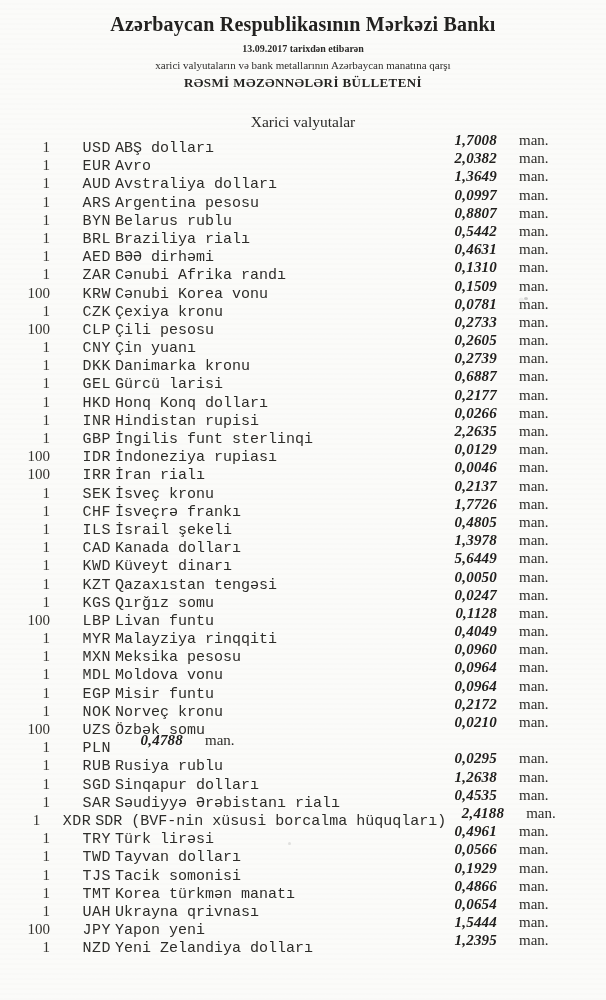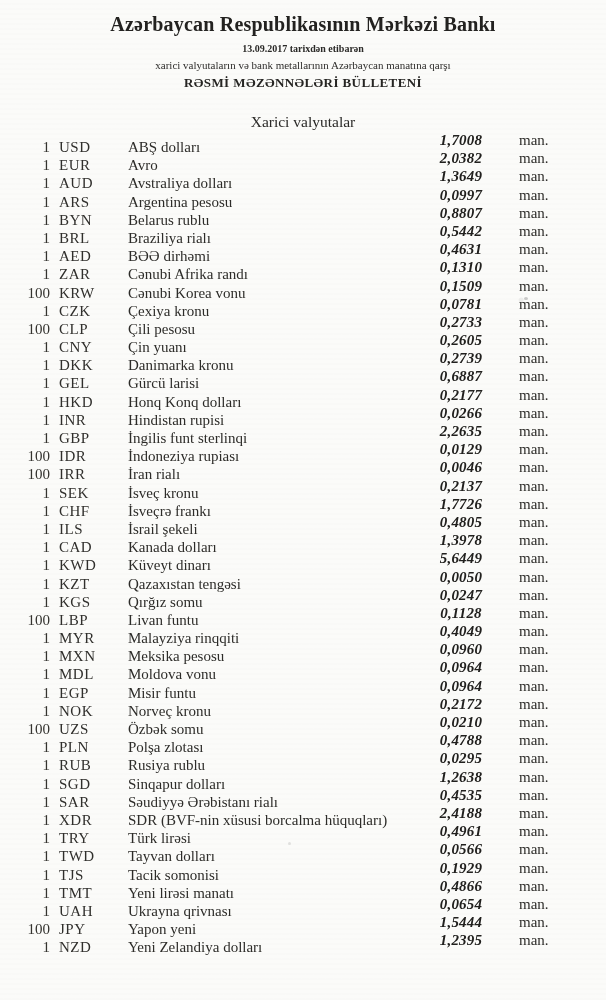--- a/index.html
+++ b/index.html
@@ -19,24 +19,24 @@
   .bulletin-title{ font-size:13px; font-weight:bold; letter-spacing:0.4px; margin-top:4px; color:#262523; }
   .section-title{ text-align:center; font-size:15.5px; margin-top:22px; color:#2a2927; }
 
   .rates{ margin-top:7px; }
   .row{
     display:flex; align-items:baseline;
     height:18.2px; line-height:18.2px;
     font-size:15px; padding-right:50px;
   }
   .qty{ width:50px; text-align:right; color:#34332f; }
-  .code{ width:52px; margin-left:9px; text-align:left; letter-spacing:0.5px; color:#302f2c; }
-  .cname{ flex:1; margin-left:17px; white-space:nowrap; color:#2d2c29; }
+  .code{ width:52px; margin-left:9px; text-align:right; letter-spacing:0.5px; color:#302f2c;font-family:Liberation Mono, monospace; }
+  .cname{ flex:1; margin-left:4px; white-space:nowrap; color:#2d2c29;font-family:Liberation Mono, monospace; }
   .rate{
-    width:72px; text-align:center;
+    width:72px; text-align:right;
     font-style:italic; font-weight:bold;
     position:relative; top:-7px;
     color:#21201e; letter-spacing:0.2px;
   }
   .unit{ width:37px; margin-left:22px; position:relative; top:-7px; color:#2d2c29; }
   .speck{ position:absolute; border-radius:50%; background:rgba(110,110,110,0.35); }
 </style>
 </head>
 <body>
 
@@ -311,21 +311,20 @@
     <span class="qty">100</span>
     <span class="code">UZS</span>
     <span class="cname">Özbək somu</span>
     <span class="rate">0,0210</span>
     <span class="unit">man.</span>
   </div>
 
   <div class="row">
     <span class="qty">1</span>
     <span class="code">PLN</span>
-    <span class="cname">Polşa zlotası</span>
     <span class="rate">0,4788</span>
     <span class="unit">man.</span>
   </div>
 
   <div class="row">
     <span class="qty">1</span>
     <span class="code">RUB</span>
     <span class="cname">Rusiya rublu</span>
     <span class="rate">0,0295</span>
     <span class="unit">man.</span>
@@ -375,21 +374,21 @@
     <span class="qty">1</span>
     <span class="code">TJS</span>
     <span class="cname">Tacik somonisi</span>
     <span class="rate">0,1929</span>
     <span class="unit">man.</span>
   </div>
 
   <div class="row">
     <span class="qty">1</span>
     <span class="code">TMT</span>
-    <span class="cname">Yeni lirəsi manatı</span>
+    <span class="cname">Korea türkmən manatı</span>
     <span class="rate">0,4866</span>
     <span class="unit">man.</span>
   </div>
 
   <div class="row">
     <span class="qty">1</span>
     <span class="code">UAH</span>
     <span class="cname">Ukrayna qrivnası</span>
     <span class="rate">0,0654</span>
     <span class="unit">man.</span>

